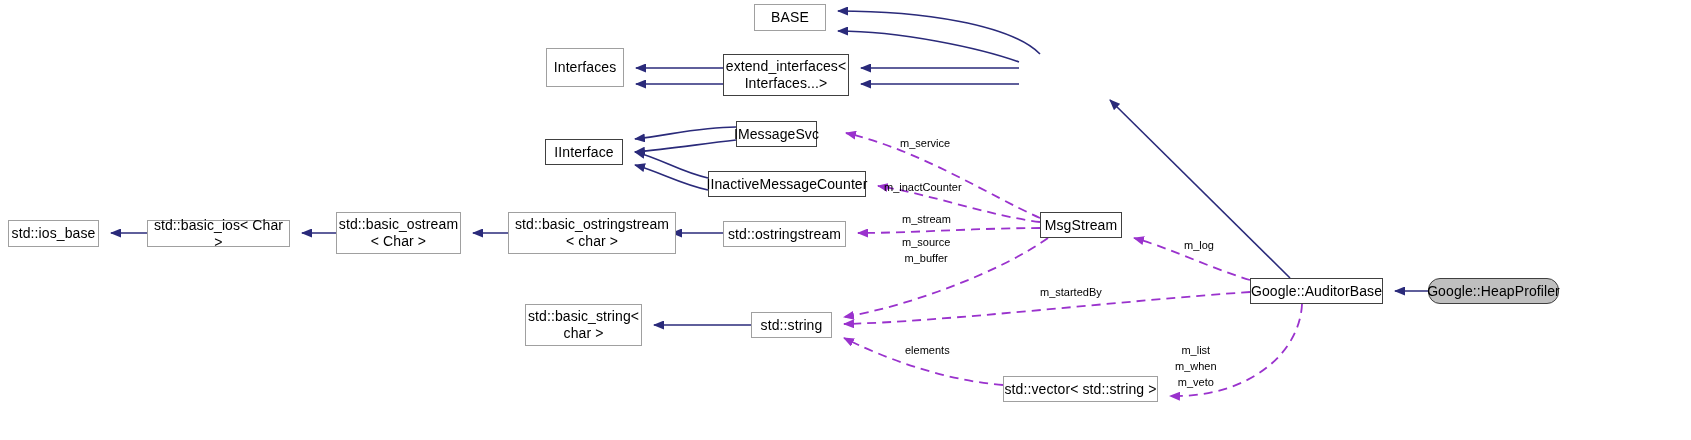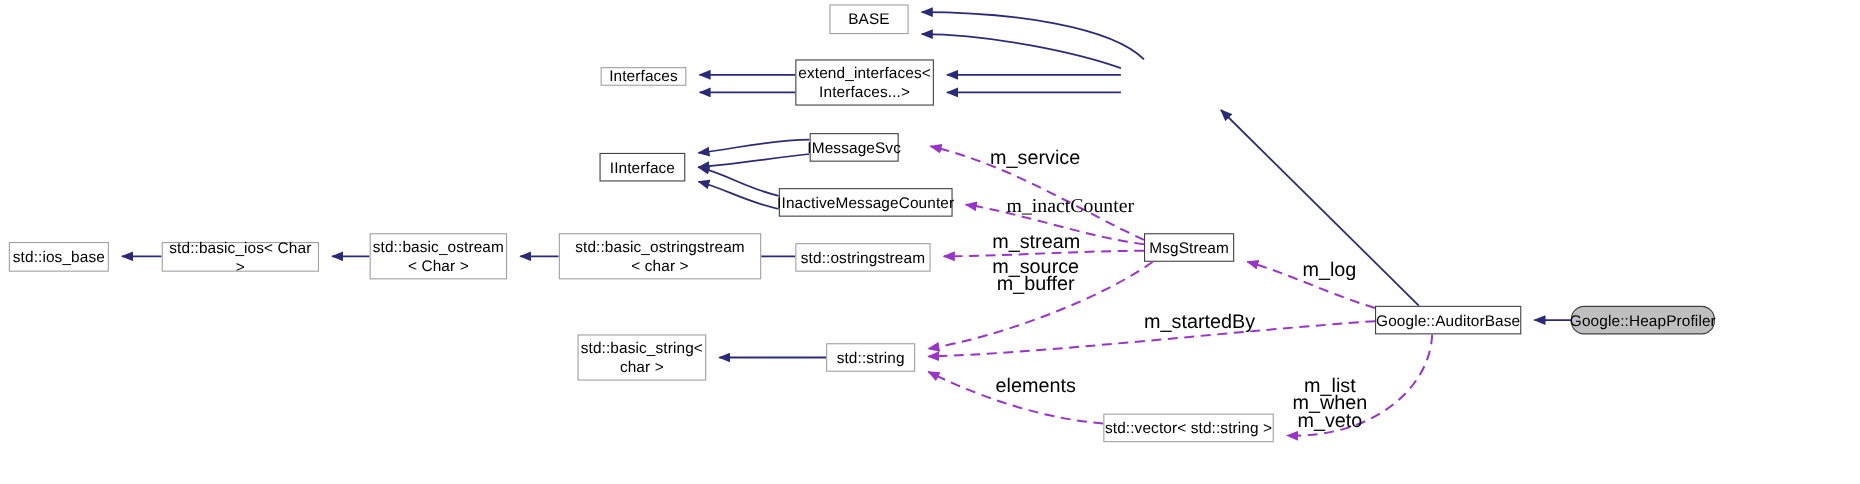--- a/index.html
+++ b/index.html
@@ -25,21 +25,21 @@
     background:#ffffff;
     border:1px solid #a0a0a0;
     white-space:pre-line;
     letter-spacing:0.1px;
     z-index:5;
   }
   .node.strong{ border:1px solid #404040; }
   .node.current{ background:#bfbfbf; border:1px solid #404040; }
   .edge-label{
     position:absolute;
-    font-size:18px;
+    font-size:11px;
     line-height:16px;
     color:#000000;
     background:transparent;
     white-space:pre-line;
     text-align:center;
     z-index:6;
   }
 </style>
 </head>
 <body>
@@ -100,60 +100,60 @@
       <path d="M1250,292 C1130,300 940,322 844,324"></path>
 
       <path d="M1003,385 C940,380 880,356 844,338"></path>
 
       <path d="M1302,304 C1300,352 1250,398 1170,396"></path>
     </g>
   </svg>
 
   <div class="node light" style="left:754px;top:4px;width:72px;height:27px;">BASE</div>
 
-  <div class="node light" style="left:546px;top:61px;width:78px;height:17px;">Interfaces</div>
+  <div class="node light" style="left:546px;top:48px;width:78px;height:39px;">Interfaces</div>
 
   <div class="node strong" style="left:723px;top:54px;width:126px;height:42px;">extend_interfaces&lt;
 Interfaces...&gt;</div>
 
 
   <div class="node strong" style="left:736px;top:121px;width:81px;height:26px;">IMessageSvc</div>
 
   <div class="node strong" style="left:545px;top:139px;width:78px;height:26px;">IInterface</div>
 
   <div class="node strong" style="left:708px;top:171px;width:158px;height:26px;">IInactiveMessageCounter</div>
 
   <div class="node light" style="left:8px;top:220px;width:91px;height:27px;">std::ios_base</div>
 
   <div class="node light" style="left:147px;top:220px;width:143px;height:27px;">std::basic_ios&lt; Char &gt;</div>
 
   <div class="node light" style="left:336px;top:212px;width:125px;height:42px;">std::basic_ostream
 &lt; Char &gt;</div>
 
-  <div class="node light" style="left:508px;top:212px;width:184px;height:42px;">std::basic_ostringstream
+  <div class="node light" style="left:508px;top:212px;width:168px;height:42px;">std::basic_ostringstream
 &lt; char &gt;</div>
 
   <div class="node light" style="left:723px;top:221px;width:123px;height:26px;">std::ostringstream</div>
 
   <div class="node strong" style="left:1040px;top:212px;width:82px;height:26px;">MsgStream</div>
 
   <div class="node light" style="left:525px;top:304px;width:117px;height:42px;">std::basic_string&lt;
 char &gt;</div>
 
   <div class="node light" style="left:751px;top:312px;width:81px;height:26px;">std::string</div>
 
   <div class="node light" style="left:1003px;top:376px;width:155px;height:26px;">std::vector&lt; std::string &gt;</div>
 
   <div class="node strong" style="left:1250px;top:278px;width:133px;height:26px;text-align:center;">Google::AuditorBase</div>
 
   <div class="node current" style="left:1428px;top:278px;width:131px;height:26px;border-radius:12px;">Google::HeapProfiler</div>
 
   <div class="edge-label" style="left:900px;top:135px;">m_service</div>
 
-  <div class="edge-label" style="left:915px;top:179px;font-family:Liberation Serif, serif;">m_inactCounter</div>
+  <div class="edge-label" style="left:884px;top:179px;">m_inactCounter</div>
 
   <div class="edge-label" style="left:902px;top:211px;">m_stream</div>
 
   <div class="edge-label" style="left:902px;top:234px;">m_source
 m_buffer</div>
 
   <div class="edge-label" style="left:1184px;top:237px;">m_log</div>
 
   <div class="edge-label" style="left:1040px;top:284px;">m_startedBy</div>
 

